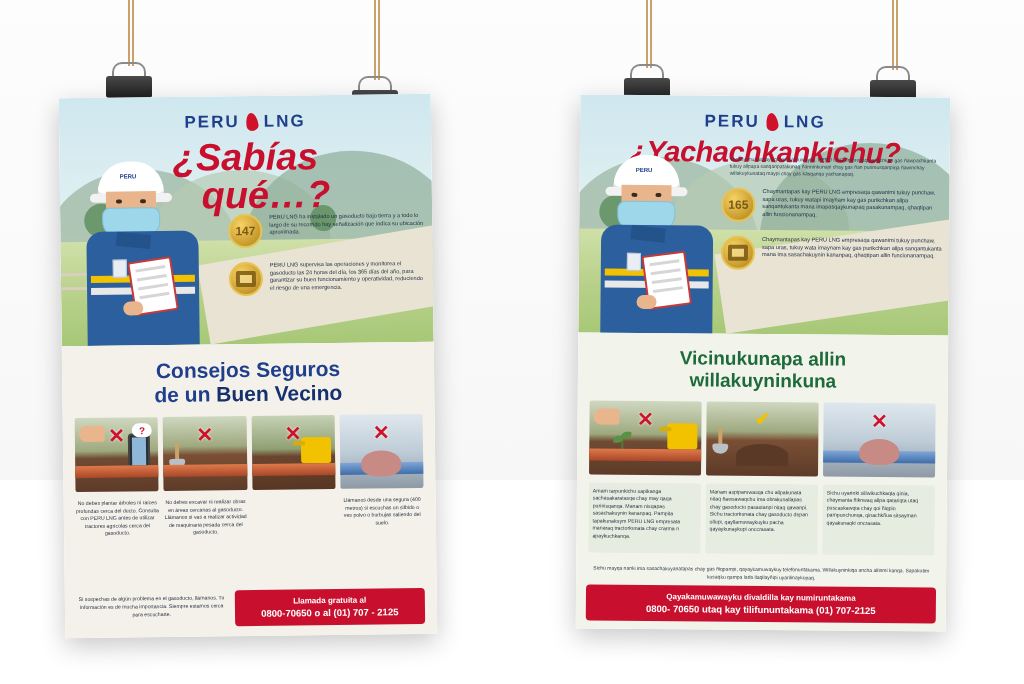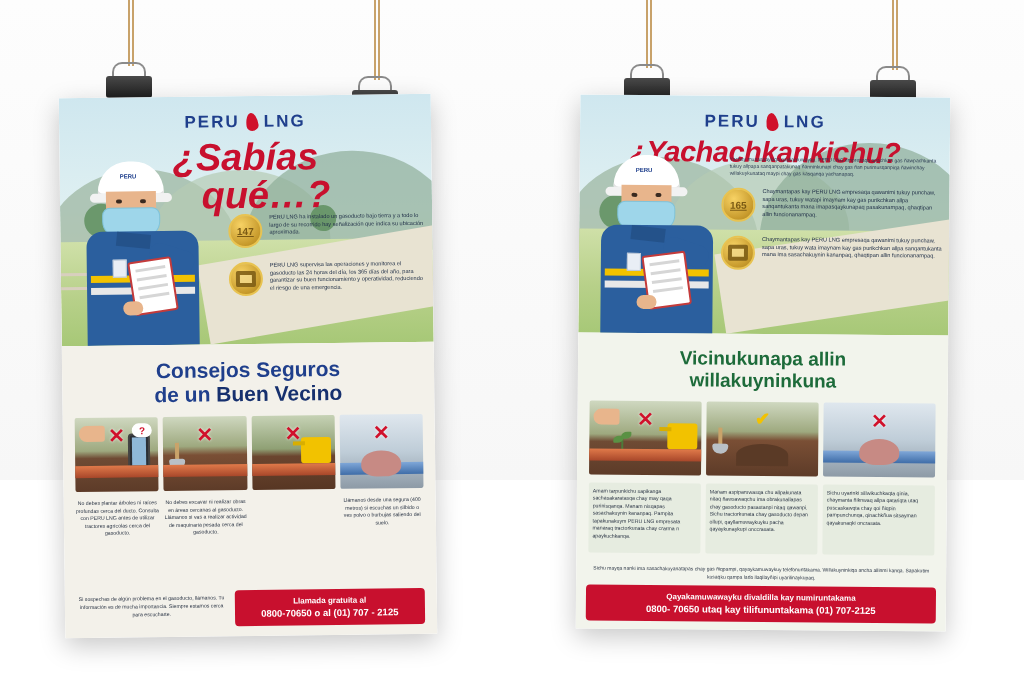--- a/index.html
+++ b/index.html
@@ -214,21 +214,21 @@
     flex: 0 0 auto;
     width: 34px; height: 34px; border-radius: 50%;
     background: radial-gradient(circle at 35% 30%, #f7d264, #c79a2c 70%, #a8801f);
     border: 2px solid #e8c351;
     display: flex; align-items: center; justify-content: center;
     color: #6d4f10;
     font-size: 9px; font-weight: bold;
     position: relative;
   }
   .coin .num {
-    font-size: 10px; color: #7a5a14; font-weight: bold; text-decoration: underline;
+    font-size: 12px; color: #7a5a14; font-weight: bold;
   }
   .coin .pictogram {
     width: 20px; height: 16px;
     background: #7a5a14;
     opacity: .85;
     border-radius: 2px;
     position: relative;
   }
   .coin .pictogram:after {
     content: ""; position: absolute; left: 4px; top: 4px;

